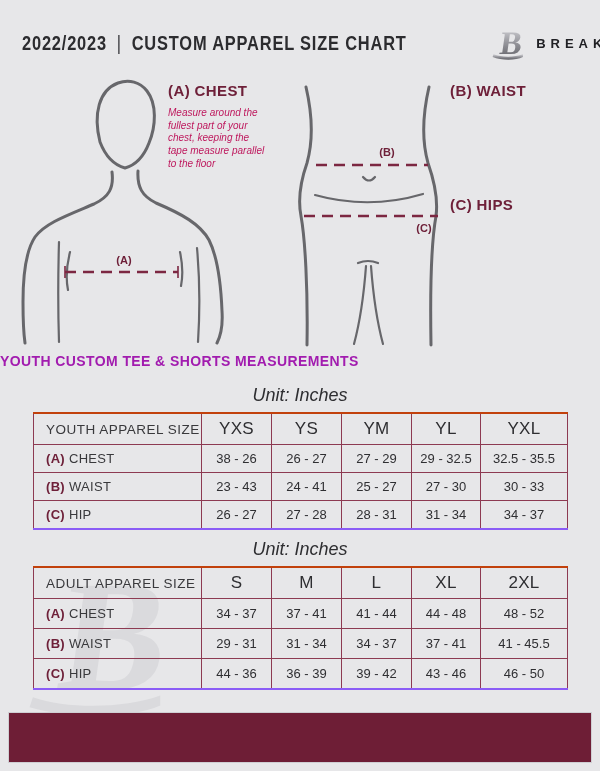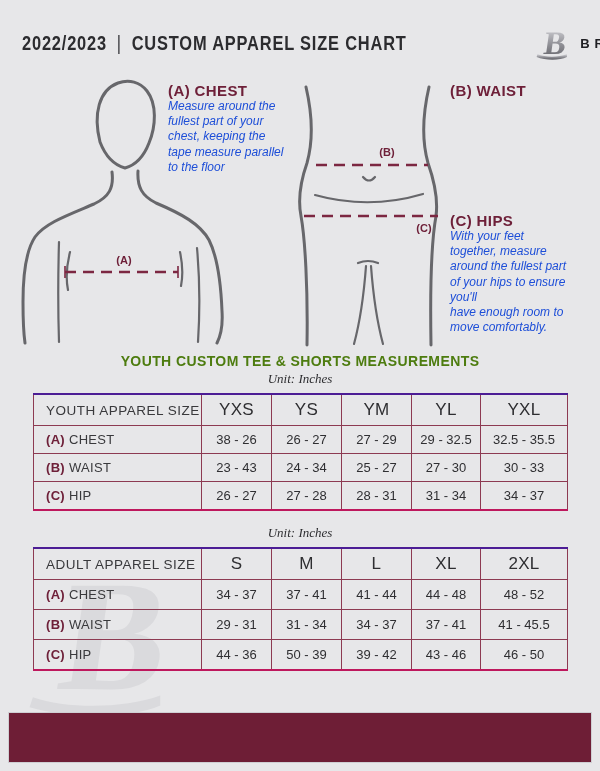--- a/index.html
+++ b/index.html
@@ -4,54 +4,54 @@
 <style>
   html,body{margin:0;padding:0;}
   .page{
     position:relative; width:600px; height:771px;
     background:#e7e7e9; overflow:hidden;
     font-family:"Liberation Sans", sans-serif;
     color:#333;
   }
   
   .header{position:absolute; top:22px; left:22px; right:20px; height:42px;
-          display:flex; justify-content:space-between; align-items:center;gap:44px;}
+          display:flex; justify-content:space-between; align-items:center;}
   .header-title{font-weight:bold; font-size:20px; color:#2c2c2f; letter-spacing:1px;
                 white-space:nowrap; transform:scaleX(0.82); transform-origin:left center;}
   .header-title .sep{margin:0 12px; font-weight:normal; color:#3a3a3e;}
   .logo{display:flex; align-items:center; gap:9px;}
   .logo-mark{width:36px; height:38px;}
   .brand{font-weight:bold; font-size:13px; letter-spacing:5px; color:#202024;}
   
   .fig{position:absolute;}
   .fig-torso{left:14px; top:76px;}
   .fig-hips{left:295px; top:83px;}
   .guide-block{position:absolute; z-index:1;}
   .chest-block{left:168px; top:82px; width:145px;}
   .waist-block{left:450px; top:82px; width:140px;}
-  .hips-block{left:450px; top:212px; width:145px;}
+  .hips-block{left:450px; top:196px; width:145px;}
   .guide-heading{font-size:15px; font-weight:bold; color:#6e2039; letter-spacing:0.4px;}
-  .guide-text{font-size:12px; font-style:italic; color:#1d4ed8; line-height:1.27;
-              margin-top:0; white-space:pre-line;}
+  .guide-text{font-size:10px; font-style:italic; color:#be185d; line-height:1.27;
+              margin-top:8px; white-space:pre-line;}
   .body-line{stroke:#67676b; stroke-width:3; fill:none; stroke-linecap:round;}
   .thin-line{stroke:#67676b; stroke-width:2.2; fill:none; stroke-linecap:round;}
   .dash-line{stroke:#7c2742; stroke-width:2.4; fill:none; stroke-dasharray:11 7;}
   .tick{stroke:#7c2742; stroke-width:1.6; fill:none;}
   .marker{font-family:"Liberation Sans",sans-serif; font-size:11px; font-weight:bold; fill:#6e2039;}
   
   .table-section{position:absolute; left:0; width:600px; z-index:1;}
   .youth-section{top:353px;}
   .adult-section{top:523px;}
-  .tbl-title{text-align:center; font-size:14px; font-weight:bold; color:#4d7c0f; letter-spacing:0.4px;}
-  .tbl-unit{text-align:center; font-size:13px; font-style:italic; color:#2e2e31; margin-top:2px;font-family:Liberation Serif, serif;}
+  .tbl-title{text-align:left; font-size:14px; font-weight:bold; color:#a21caf; letter-spacing:0.4px;}
+  .tbl-unit{text-align:center; font-size:18px; font-style:italic; color:#2e2e31; margin-top:16px;}
   table.size-table{width:534px; margin:6px 0 0 33px; border-collapse:collapse; table-layout:fixed;
                    background:transparent;}
   .size-table th,.size-table td{border:1px solid #8d3a52; padding:0;}
-  .size-table tr:first-child th{border-top:2px solid #4c1d95;}
-  .size-table tr:last-child td{border-bottom:2px solid #be185d;}
+  .size-table tr:first-child th{border-top:2px solid #c2410c;}
+  .size-table tr:last-child td{border-bottom:2px solid #8b5cf6;}
   .size-table th{height:30px; font-size:17px; font-weight:normal; color:#2e2e31; letter-spacing:0.3px;}
   .size-table th.size-head{font-weight:normal; font-size:13.5px; text-align:left; padding-left:12px;
                            letter-spacing:0.5px; color:#39393c;}
   .size-table td{height:27px; text-align:center; font-size:13px; color:#2f2f32;}
   .adult-section .size-table td{height:29px;}
   .size-table td.row-label{text-align:left; padding-left:12px; letter-spacing:0.3px;}
   .row-label .pfx{font-weight:bold; color:#6e2039; margin-right:4px;}
   .row-label .lbl{color:#39393c;}
   
   .watermark{position:absolute; left:26px; top:548px; width:168px; height:176px; z-index:0;}
@@ -118,27 +118,20 @@
 fullest part of your
 chest, keeping the
 tape measure parallel
 to the floor</div>
   </div>
   <div class="guide-block waist-block">
     <div class="guide-heading">(B) WAIST</div>
   </div>
   <div class="guide-block hips-block">
     <div class="guide-heading">(C) HIPS</div>
-    <div class="guide-text">With your feet
-together, measure
-around the fullest part
-of your hips to ensure
-you'll
-have enough room to
-move comfortably.</div>
   </div>
 
   <svg class="watermark" viewBox="0 0 100 105">
     <g transform="skewX(-8) translate(14,0)">
       <text x="46" y="84" text-anchor="middle" font-family="Liberation Serif, serif" font-size="94" font-weight="bold" fill="#dadadd">B</text>
     </g>
     <path d="M 2,95 C 26,102 62,102 80,94 L 80,88 C 58,96 24,96 4,89 Z" fill="#dadadd"></path>
   </svg>
 
   <div class="table-section youth-section">
@@ -166,21 +159,21 @@
         <td class="row-label"><span class="pfx">(A)</span><span class="lbl">CHEST</span></td>
         <td>38 - 26</td>
         <td>26 - 27</td>
         <td>27 - 29</td>
         <td>29 - 32.5</td>
         <td>32.5 - 35.5</td>
       </tr>
       <tr>
         <td class="row-label"><span class="pfx">(B)</span><span class="lbl">WAIST</span></td>
         <td>23 - 43</td>
-        <td>24 - 34</td>
+        <td>24 - 41</td>
         <td>25 - 27</td>
         <td>27 - 30</td>
         <td>30 - 33</td>
       </tr>
       <tr>
         <td class="row-label"><span class="pfx">(C)</span><span class="lbl">HIP</span></td>
         <td>26 - 27</td>
         <td>27 - 28</td>
         <td>28 - 31</td>
         <td>31 - 34</td>
@@ -222,21 +215,21 @@
         <td class="row-label"><span class="pfx">(B)</span><span class="lbl">WAIST</span></td>
         <td>29 - 31</td>
         <td>31 - 34</td>
         <td>34 - 37</td>
         <td>37 - 41</td>
         <td>41 - 45.5</td>
       </tr>
       <tr>
         <td class="row-label"><span class="pfx">(C)</span><span class="lbl">HIP</span></td>
         <td>44 - 36</td>
-        <td>50 - 39</td>
+        <td>36 - 39</td>
         <td>39 - 42</td>
         <td>43 - 46</td>
         <td>46 - 50</td>
       </tr>
     </tbody>
       </table>
   </div>
 
   <div class="bottom-bar"></div>
 

